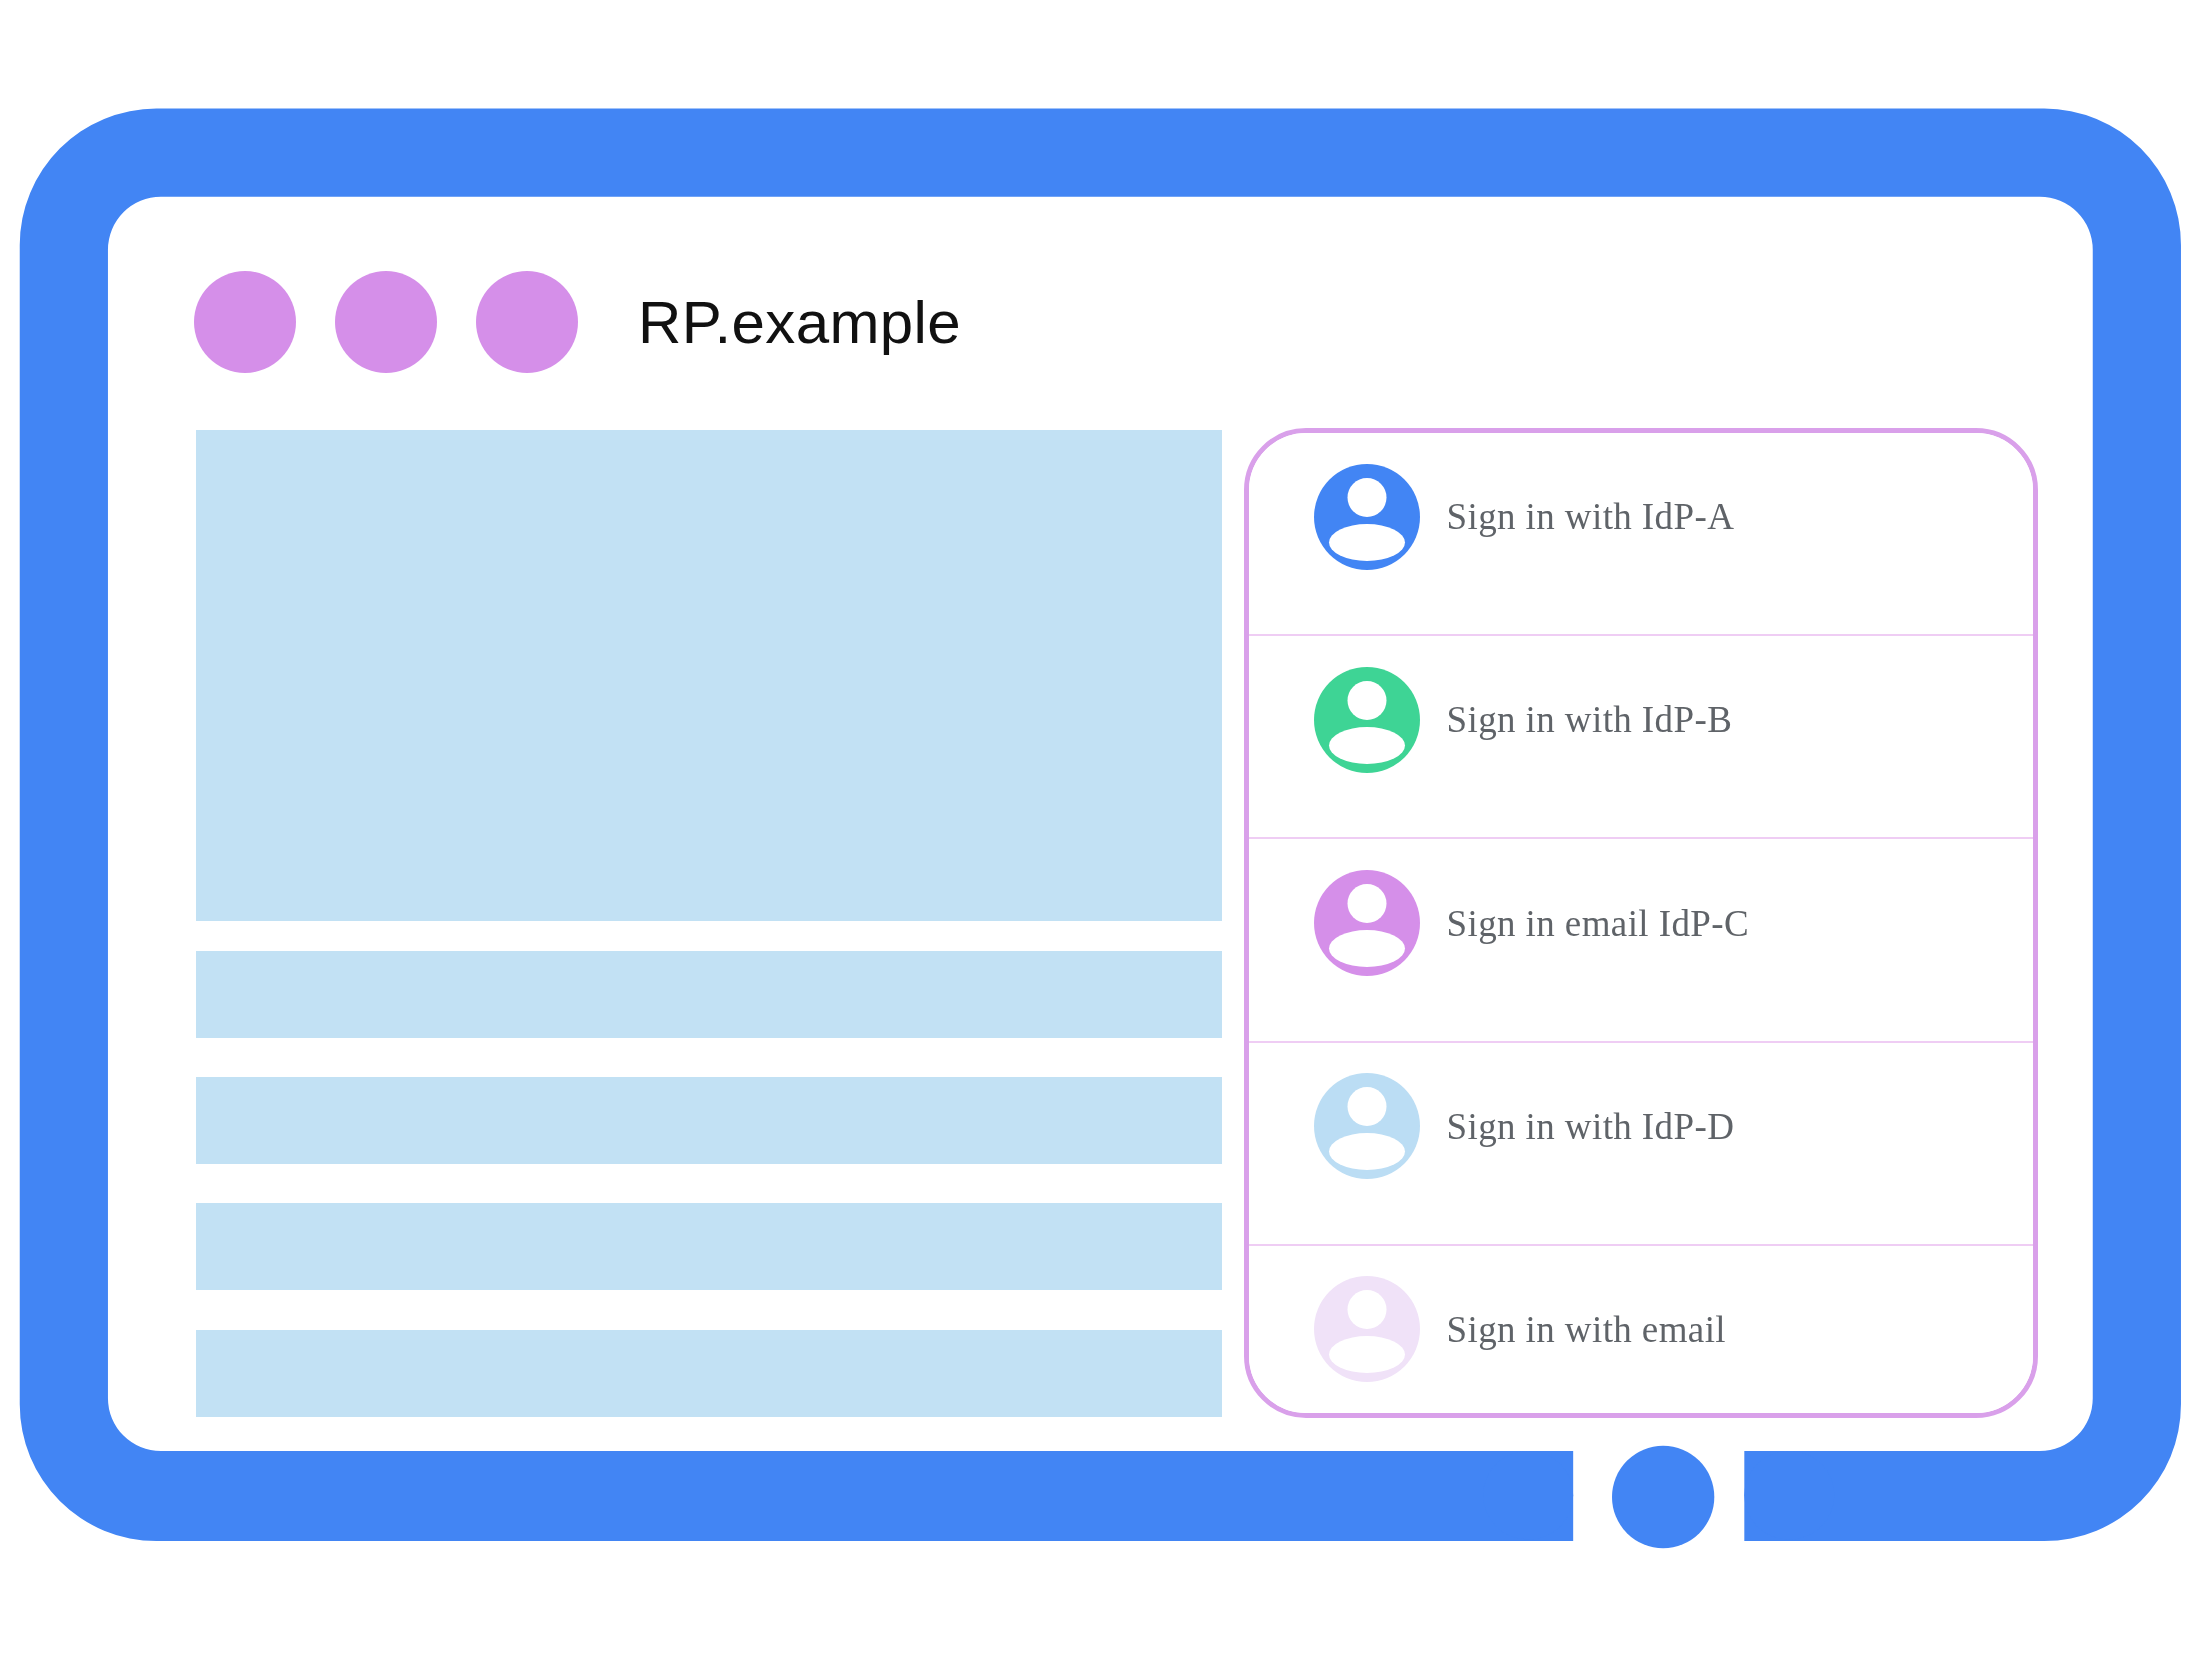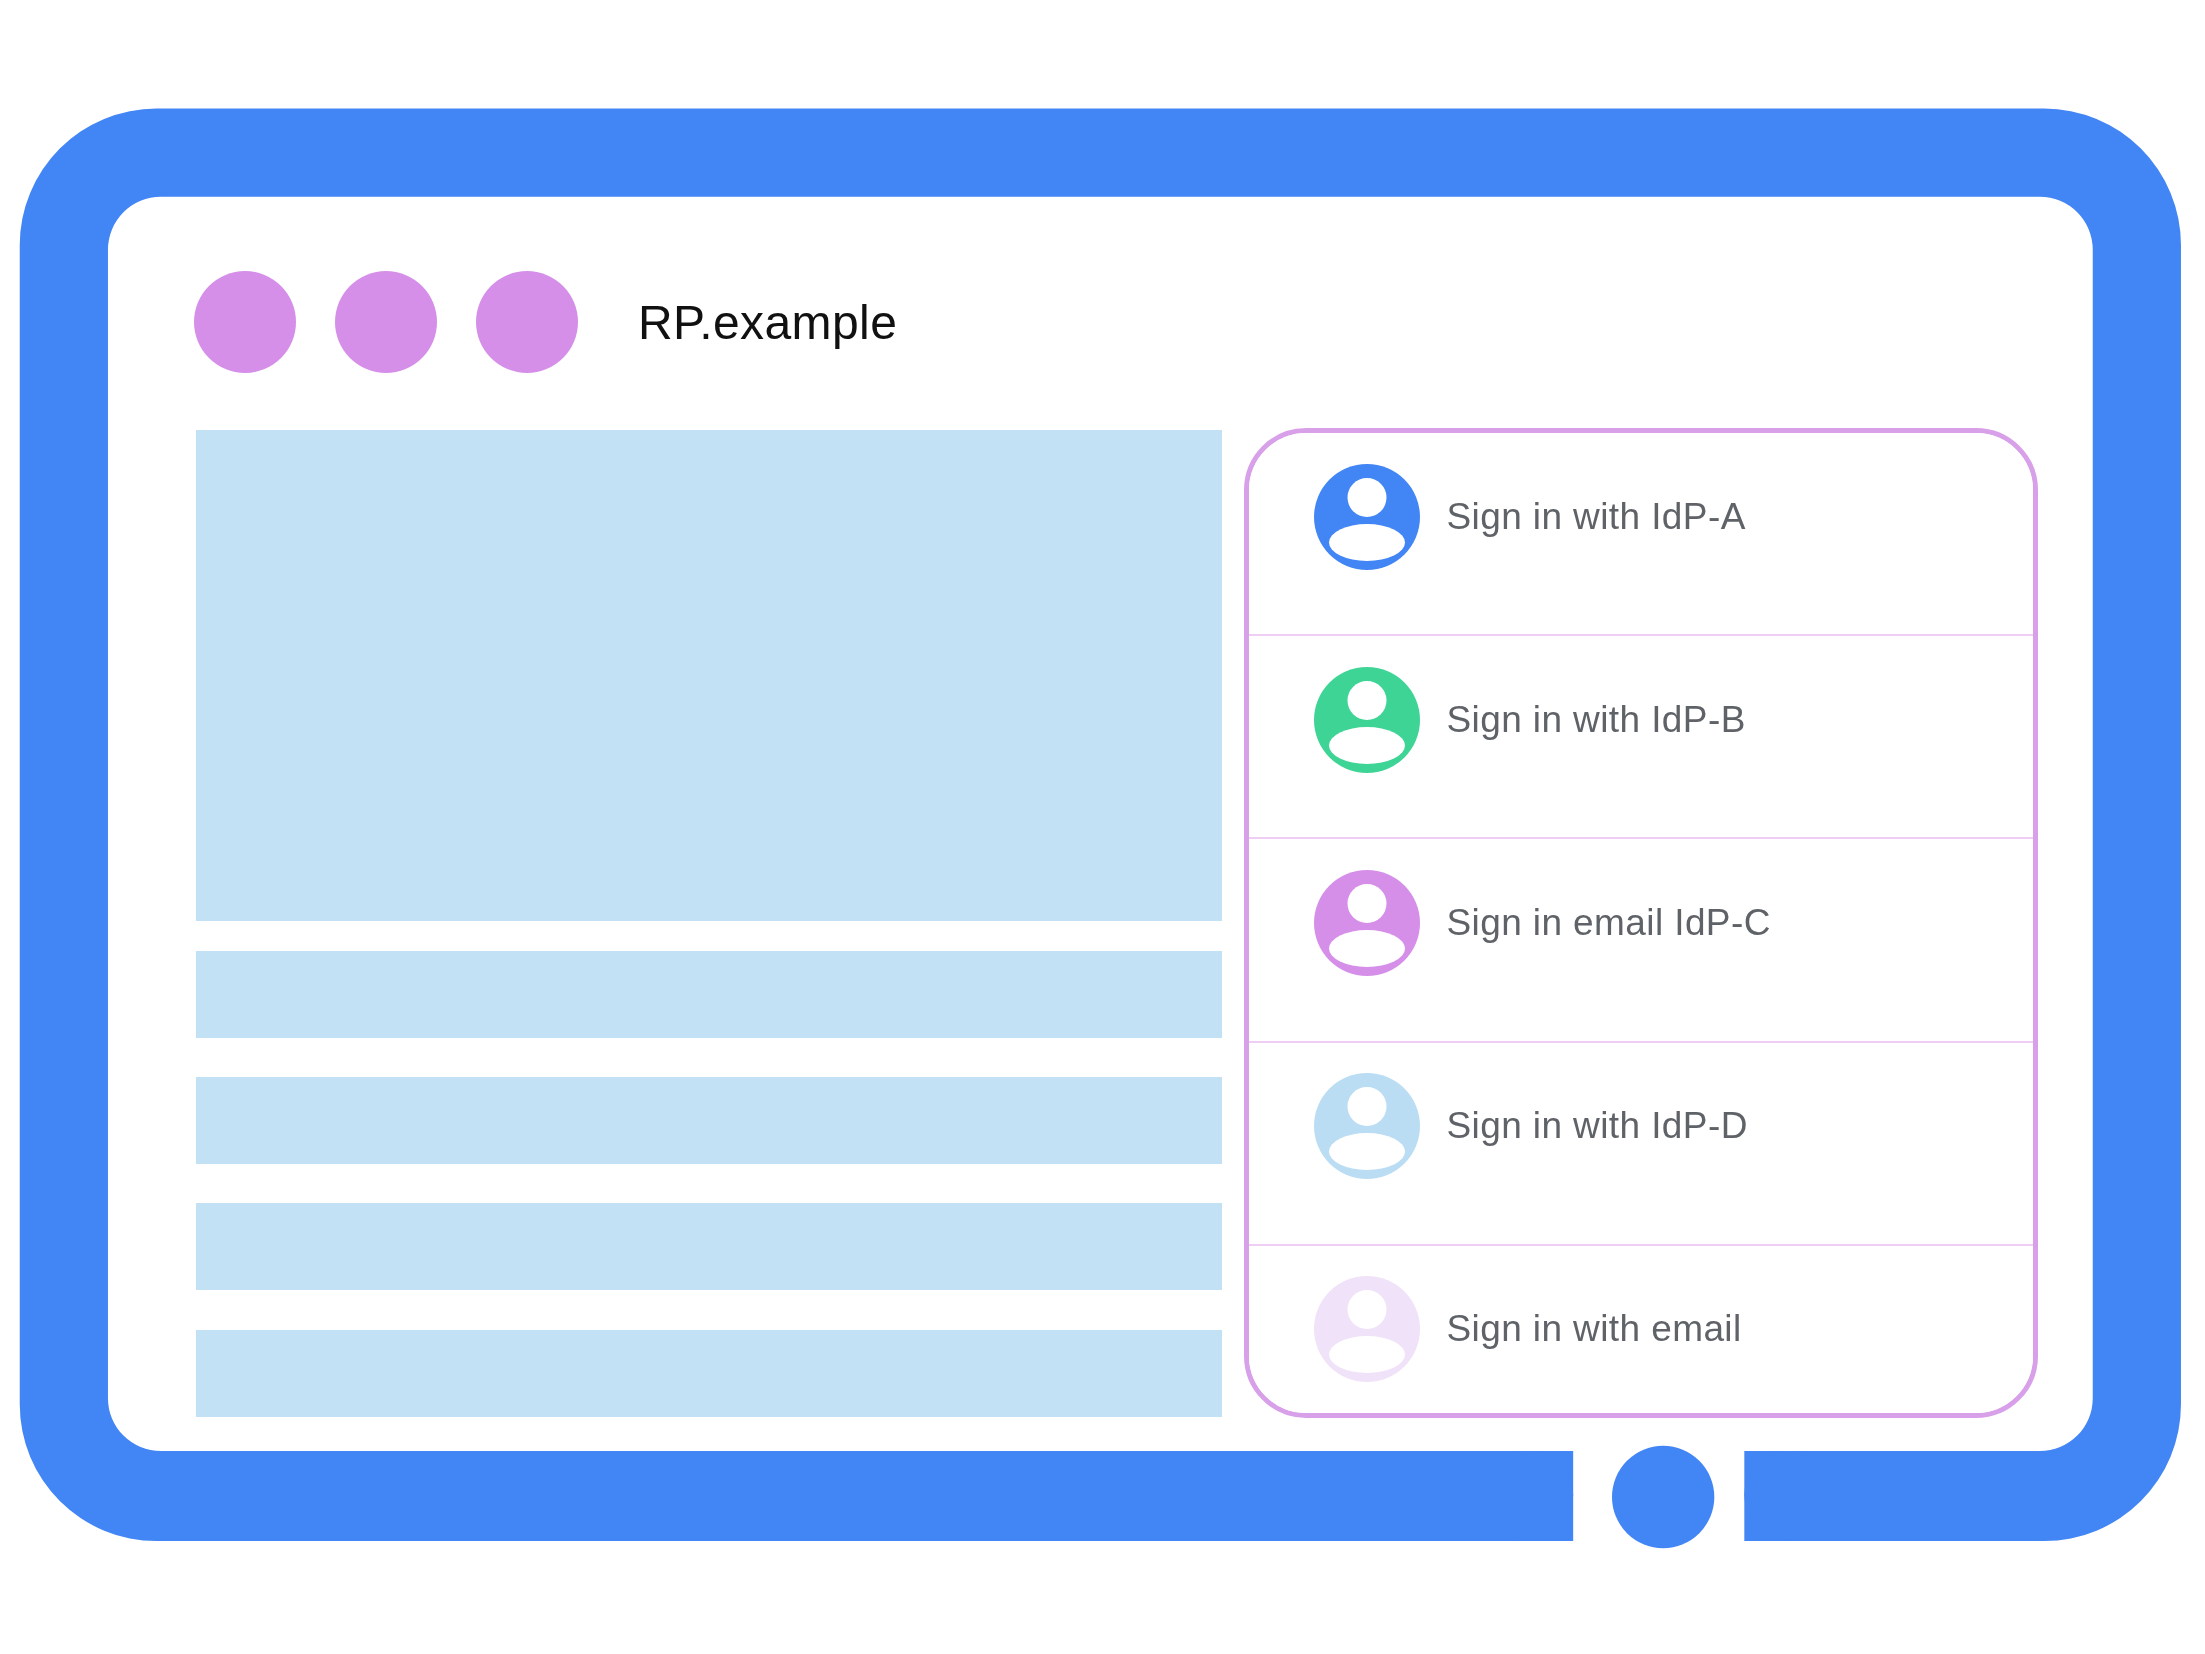--- a/index.html
+++ b/index.html
@@ -22,37 +22,37 @@
   
   .frame-svg{position:absolute;left:0;top:0;width:2206px;height:1654px;display:block;}
   .frame-shape{fill:var(--frame-blue);}
   .frame-gap{fill:#ffffff;}
 
   
   .chrome-header{position:absolute;left:194px;top:271px;height:102px;display:flex;align-items:center;}
   .dot{width:102px;height:102px;border-radius:50%;background:var(--dot-violet);margin-right:39px;}
   .site-title{
     position:absolute;left:638px;top:271px;height:102px;display:flex;align-items:center;
-    font-size:48px;letter-spacing:0.4px;color:var(--title-black);font-weight:400;
+    font-size:60px;letter-spacing:0.4px;color:var(--title-black);font-weight:400;
   }
 
   
   .hero{position:absolute;left:196px;top:430px;width:1026px;height:491px;background:var(--content-blue);}
   .bar{position:absolute;left:196px;width:1026px;height:87px;background:var(--content-blue);}
   .bar-1{top:951px;} .bar-2{top:1077px;} .bar-3{top:1203px;} .bar-4{top:1330px;}
 
   
   .dialog{
     position:absolute;left:1244px;top:428px;width:794px;height:990px;
     border:5.3px solid var(--dialog-border);border-radius:62px;background:#ffffff;
     display:flex;flex-direction:column;overflow:hidden;
   }
   .row{
     flex:1 1 0;display:flex;align-items:center;padding-left:65px;
-    background:#ffffff;border:0;cursor:pointer;text-align:left;
+    background:#ffffff;border:0;cursor:pointer;text-align:left;font-family:Liberation Serif, serif;
   }
   .row + .row{border-top:2.6px solid var(--dialog-divider);margin-top:34px;}
   .row-label{font-size:37px;color:var(--label-gray);margin-left:26.5px;font-weight:400;letter-spacing:0.4px;}
 
   
   .avatar{position:relative;width:106px;height:106px;border-radius:50%;overflow:hidden;flex:0 0 auto;}
   .avatar .head{
     position:absolute;top:14px;left:50%;transform:translateX(-50%);
     width:39px;height:39px;border-radius:50%;background:#ffffff;
   }

